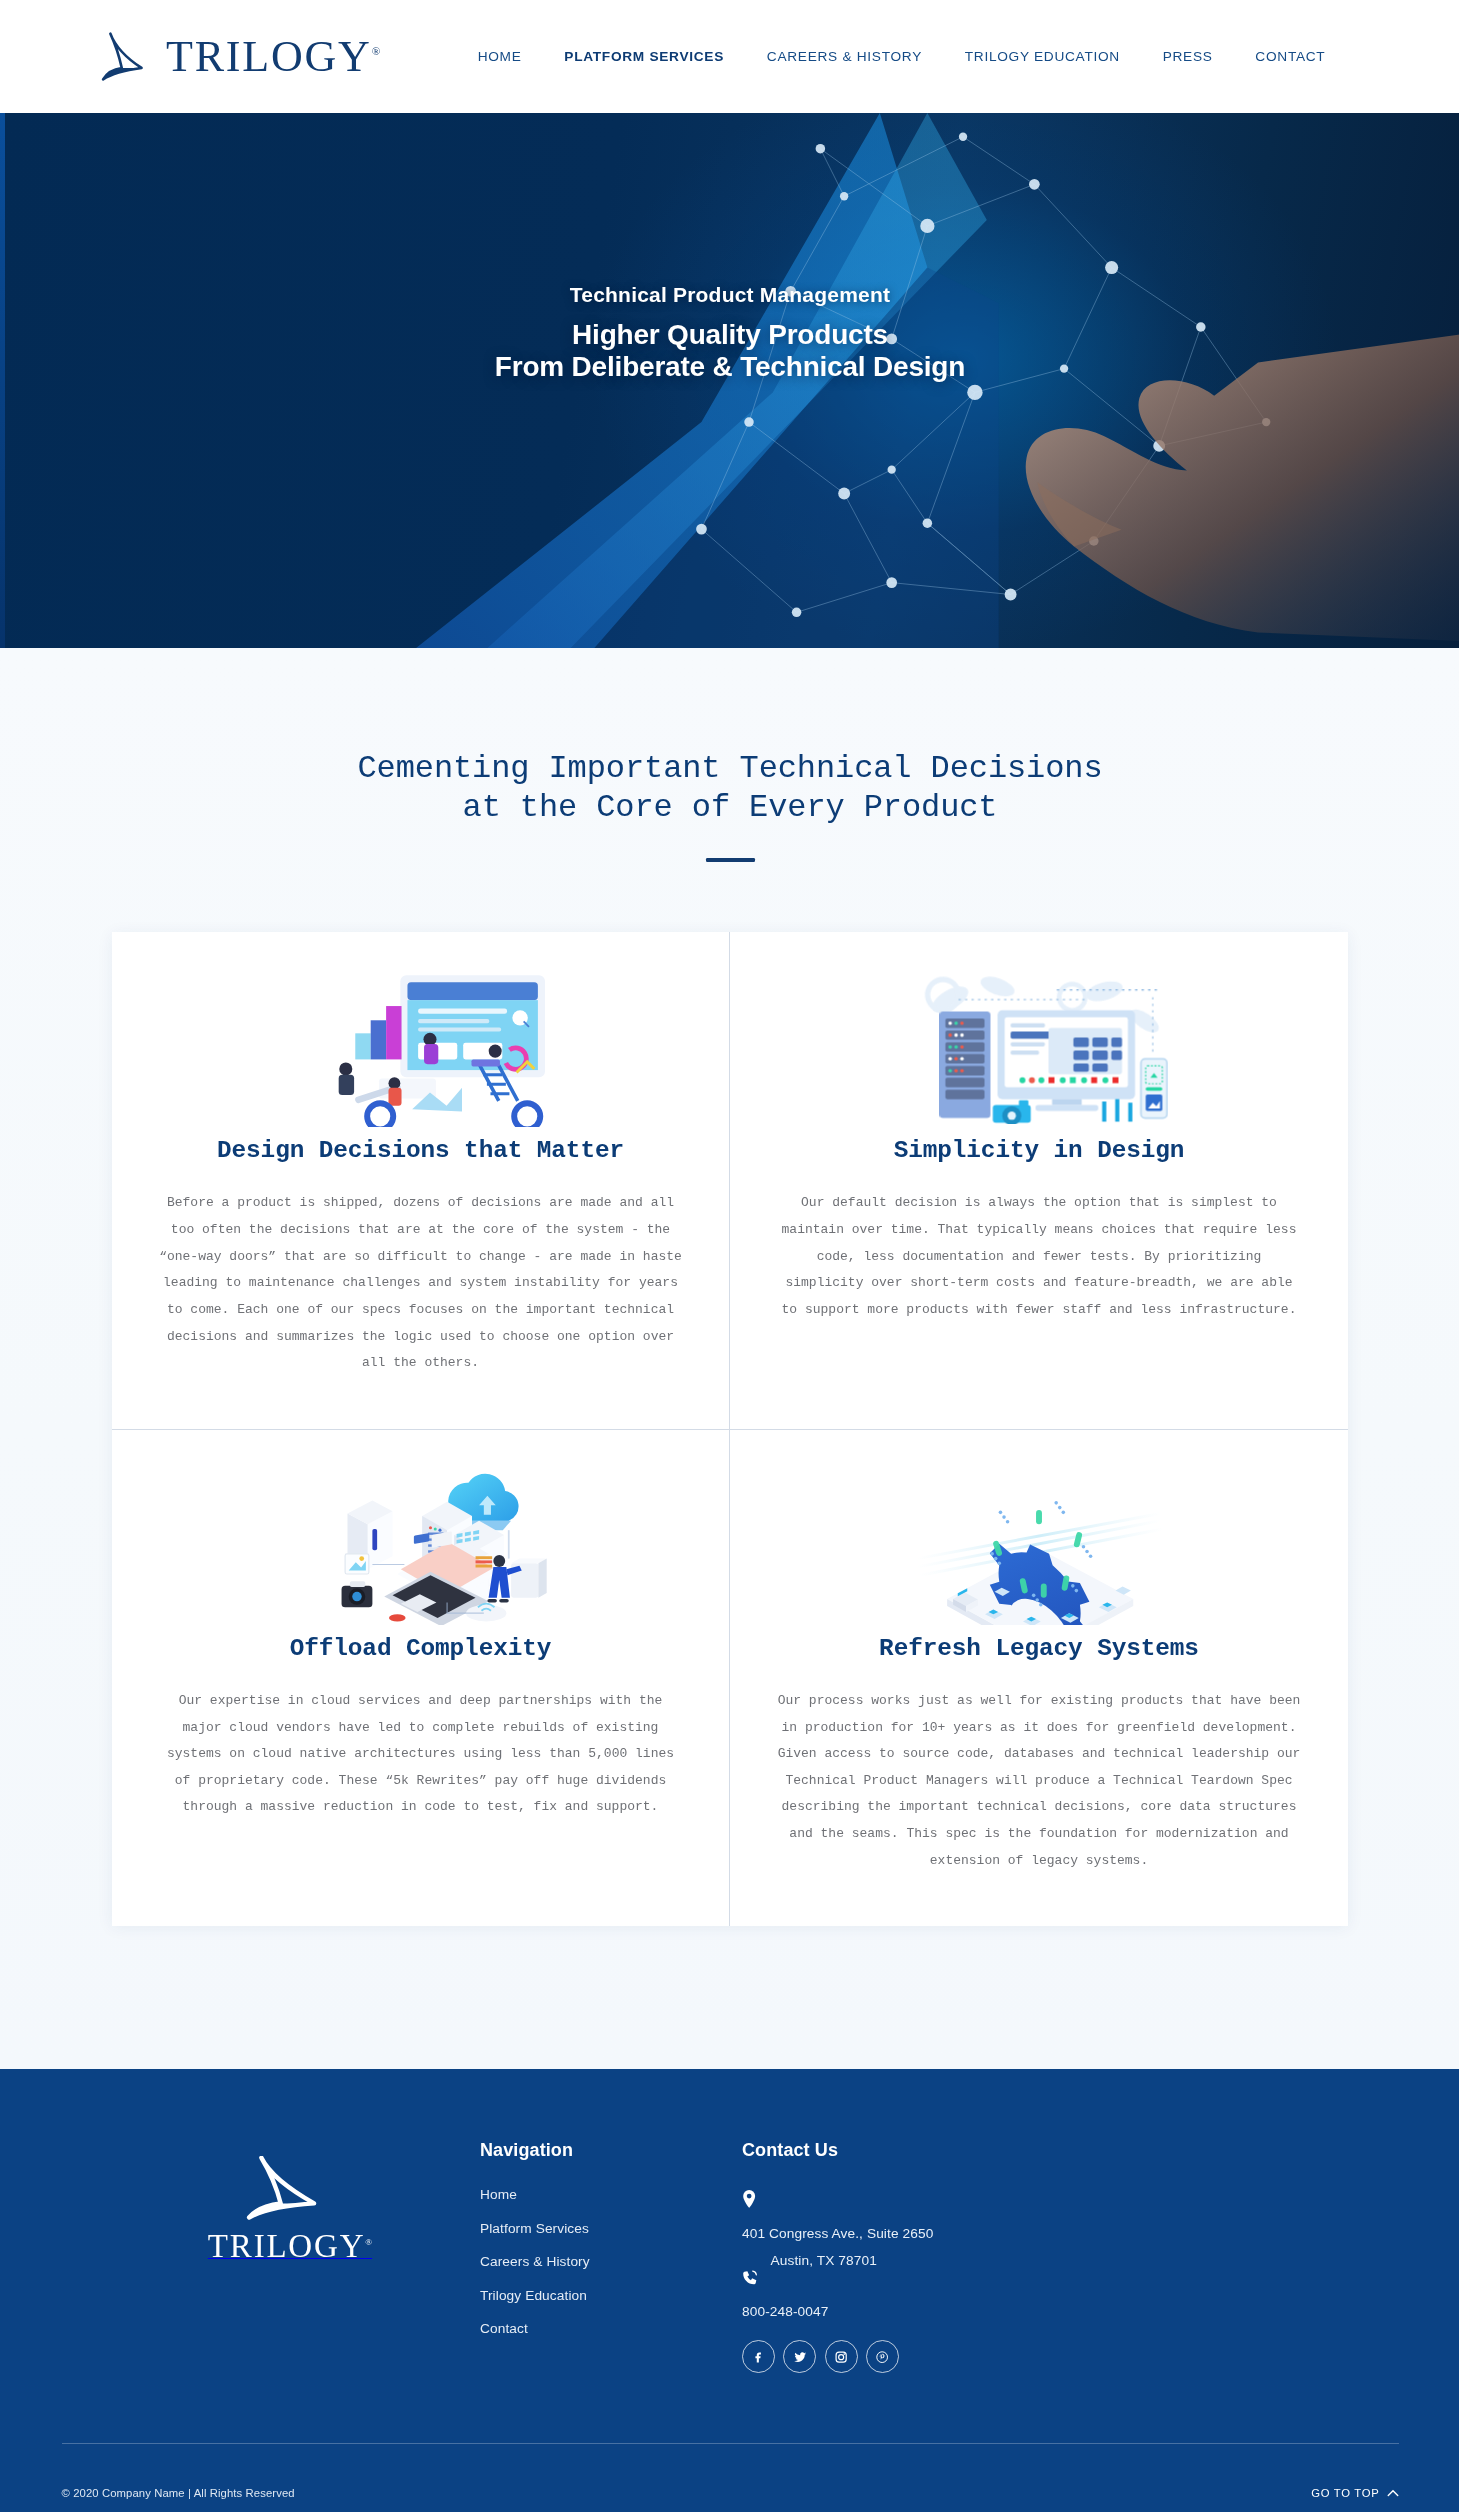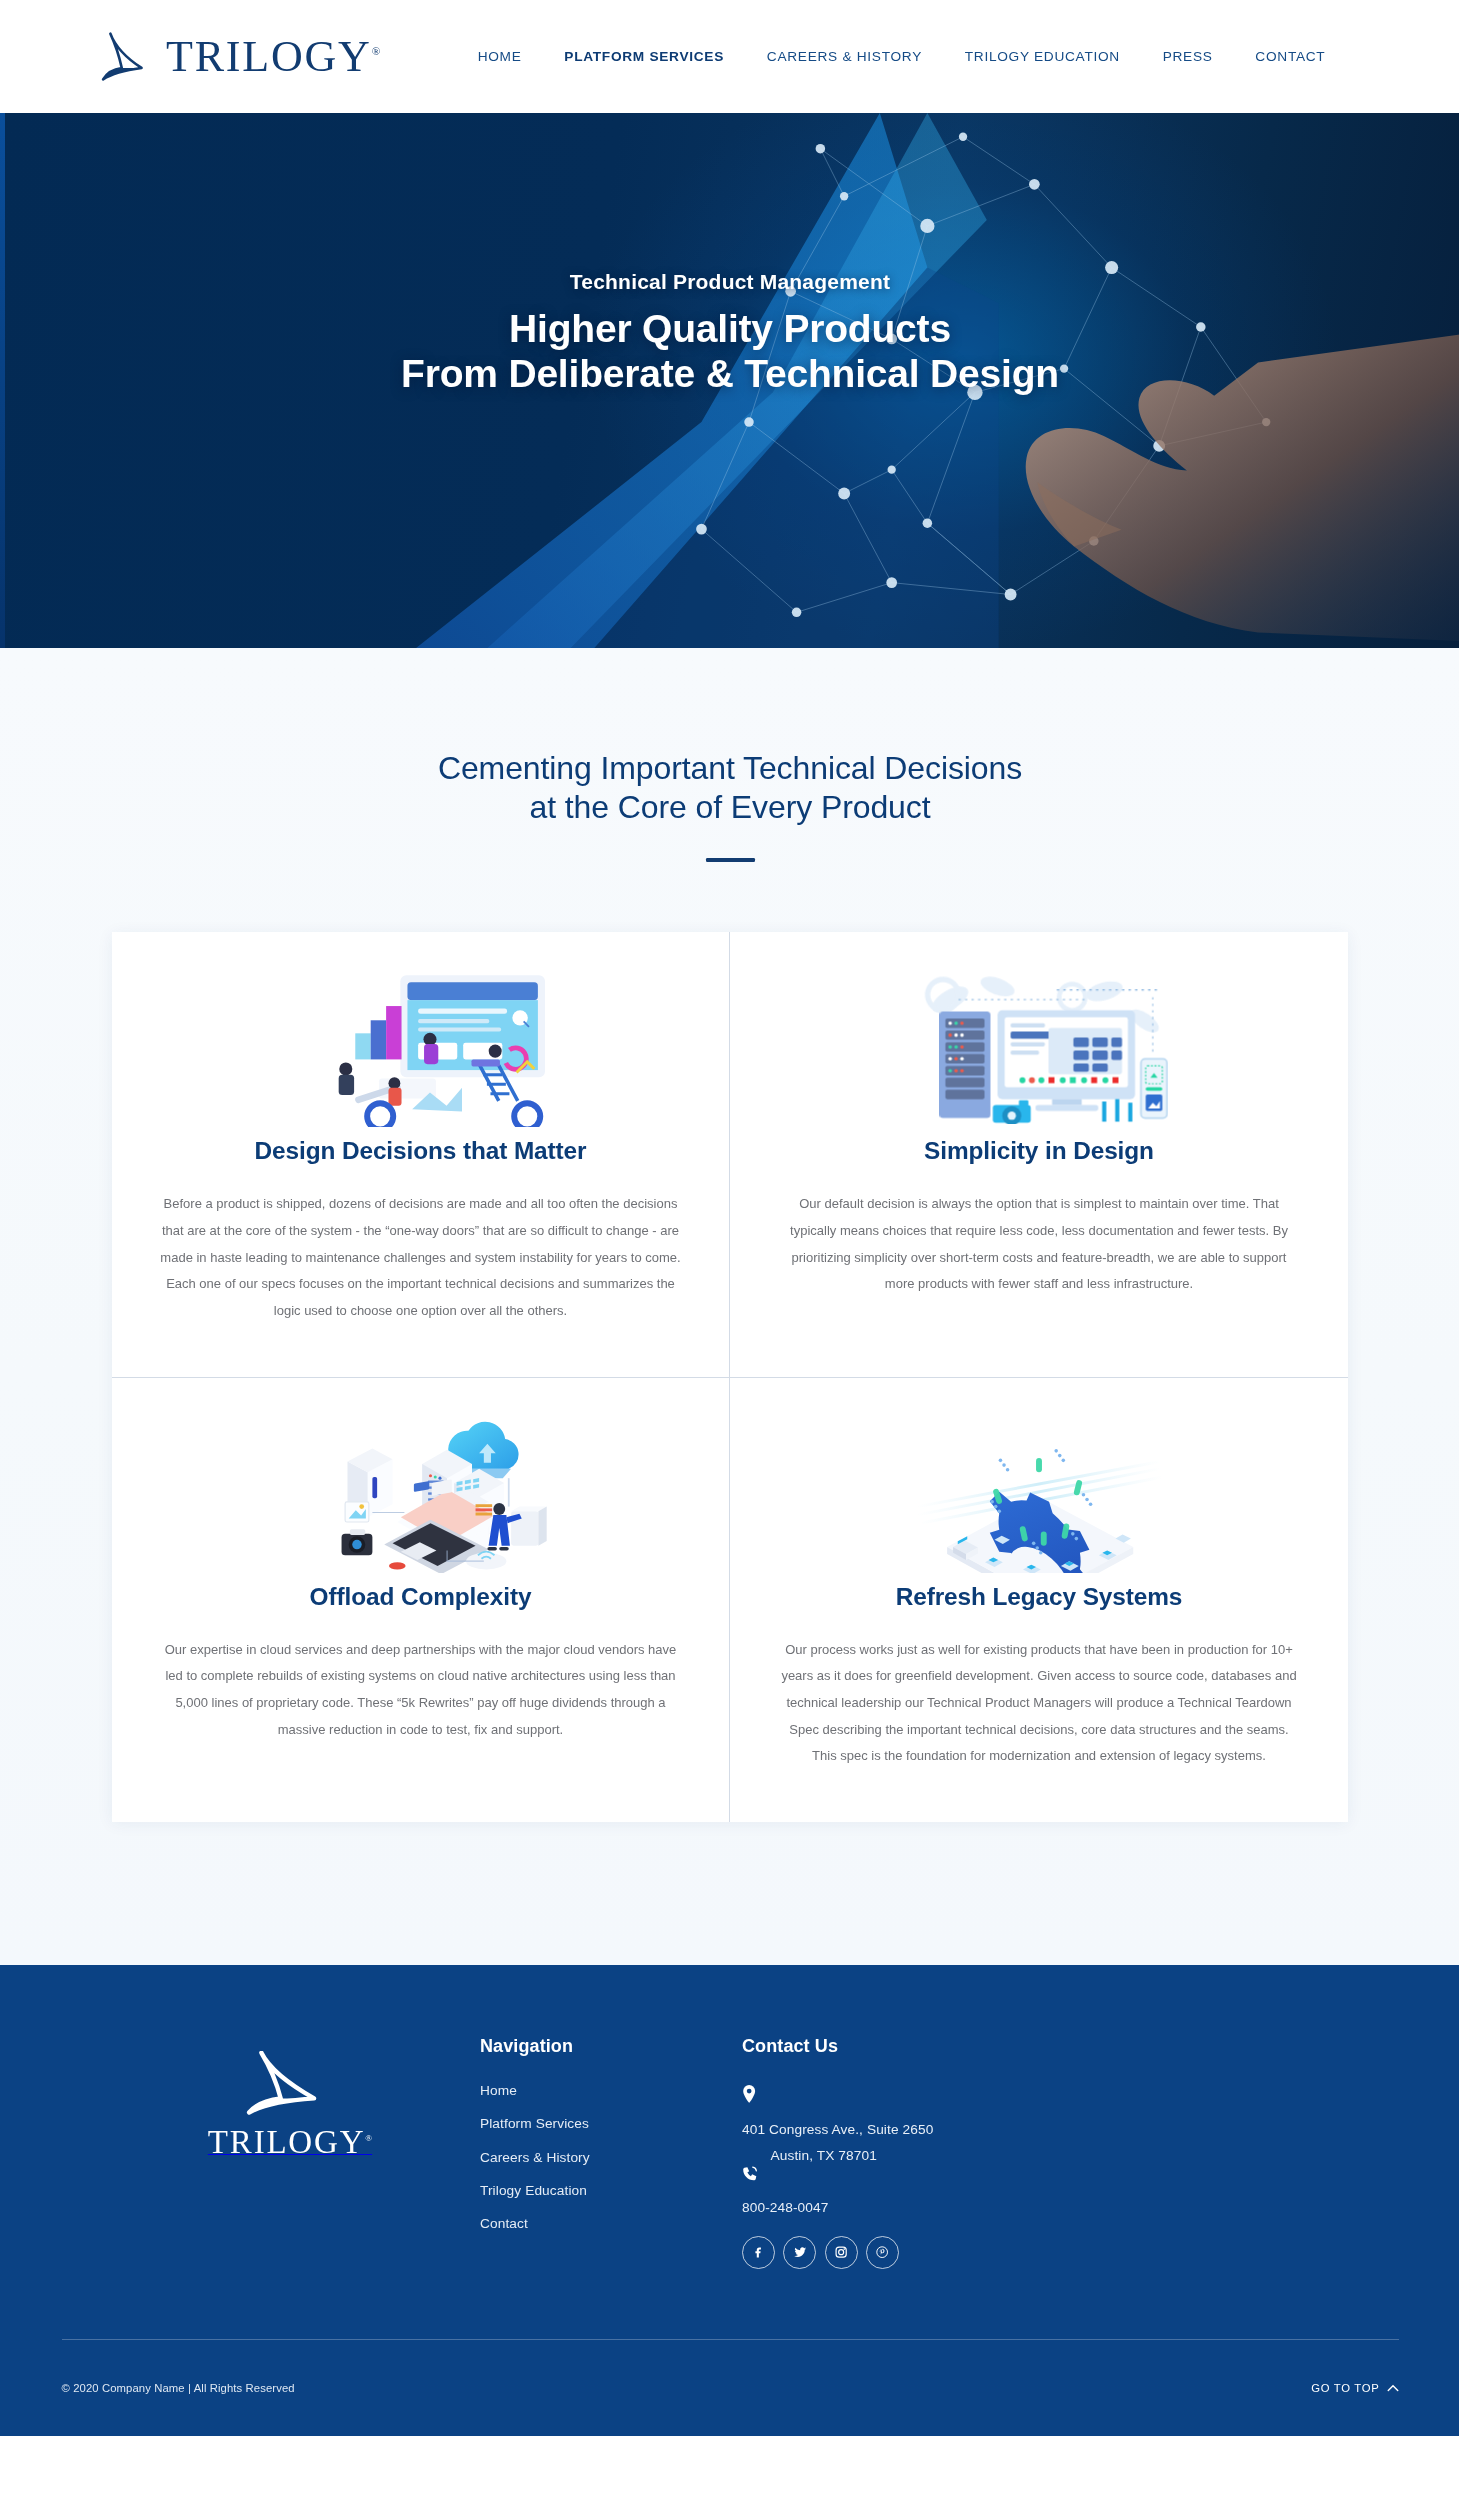--- a/index.html
+++ b/index.html
@@ -50,28 +50,29 @@
   .hero-inner{
     position:relative; z-index:5; height:100%;
     display:flex; flex-direction:column; align-items:center; justify-content:center;
     text-align:center; padding-bottom:95px;
   }
   .hero-eyebrow{
     color:#ffffff; font-size:21px; font-weight:bold; letter-spacing:0.2px;
     margin-bottom:12px; text-shadow:0 1.2px 8.3px rgba(0,20,50,.55);
   }
   .hero-title{
-    color:#ffffff; font-size:39px; font-weight:bold; line-height:1.16;
+    color:#ffffff; font-size:28px; font-weight:bold; line-height:1.16;
     letter-spacing:-0.2px; text-shadow:0 1.8px 12px rgba(0,20,50,.5);
   }
 
   
   .features{
     background:linear-gradient(180deg,#f7fafd 0%, #f5f9fc 55%, #f4f8fc 100%);
     padding:101px 16px 143px;
+    font-family:Liberation Mono, monospace;
   }
   .section-head{ text-align:center; }
   .section-title{
     color:#0c3c76; font-size:32px; line-height:1.22; font-weight:400;
     letter-spacing:-0.1px;
   }
   .section-rule{
     width:49px; height:4.2px; background:#123c71; border-radius:1.2px;
     margin:31px auto 0;
   }

